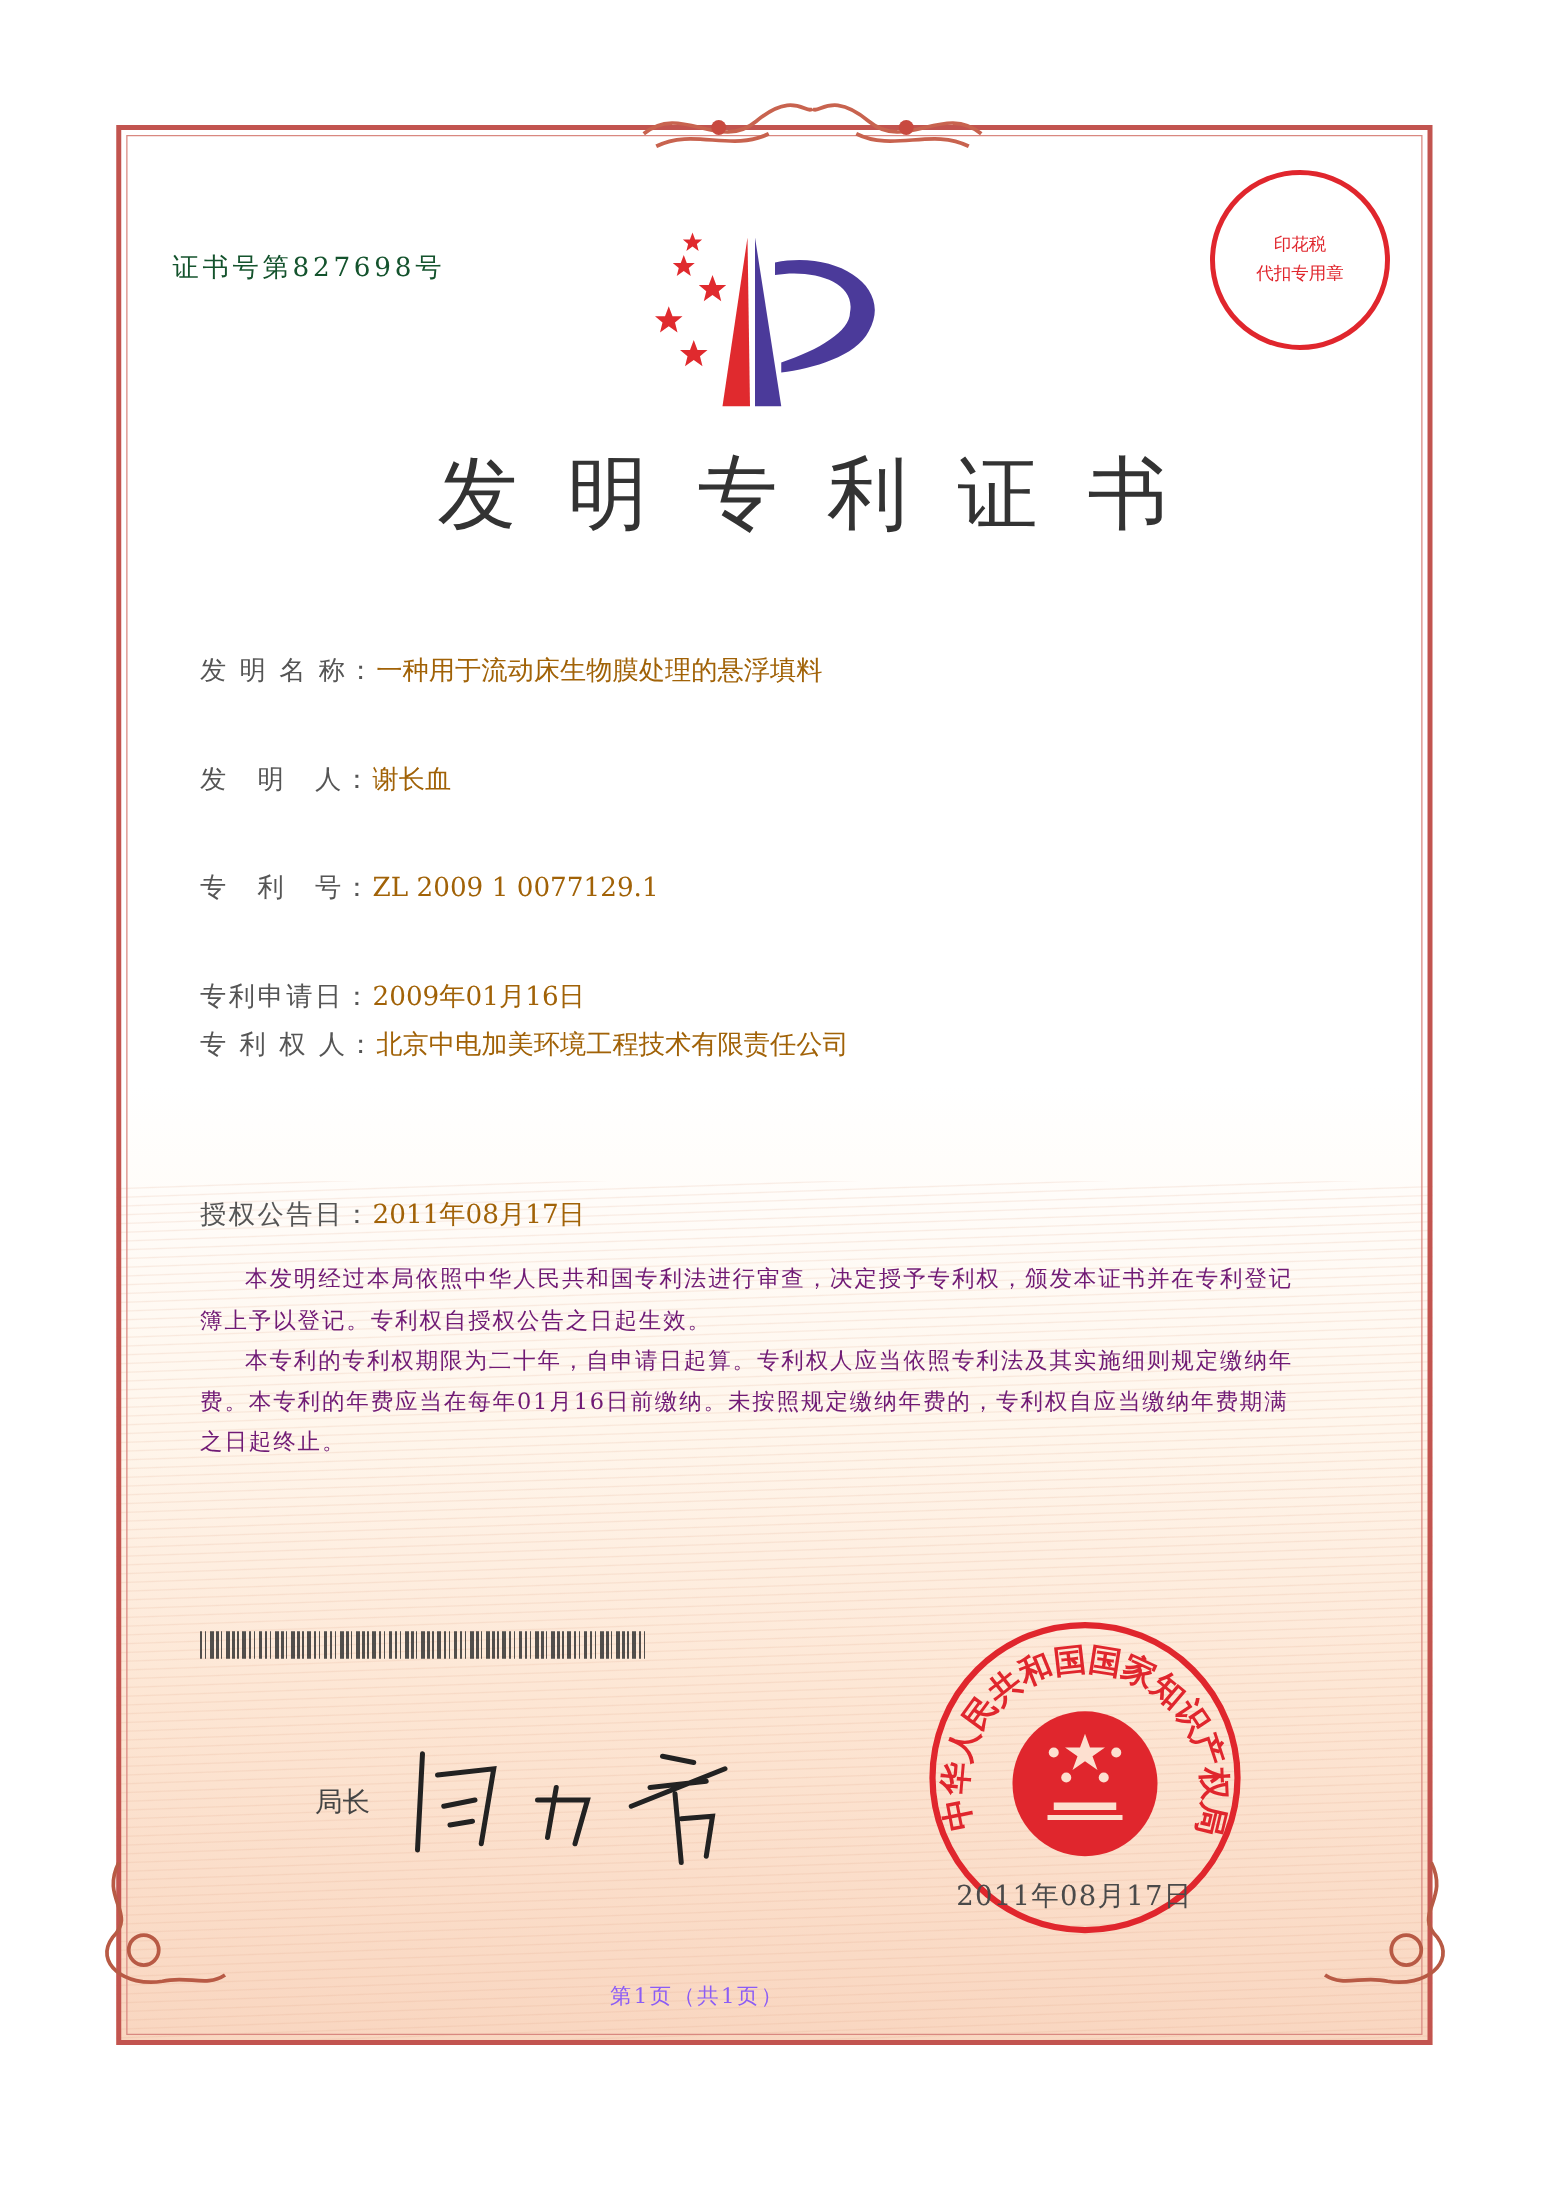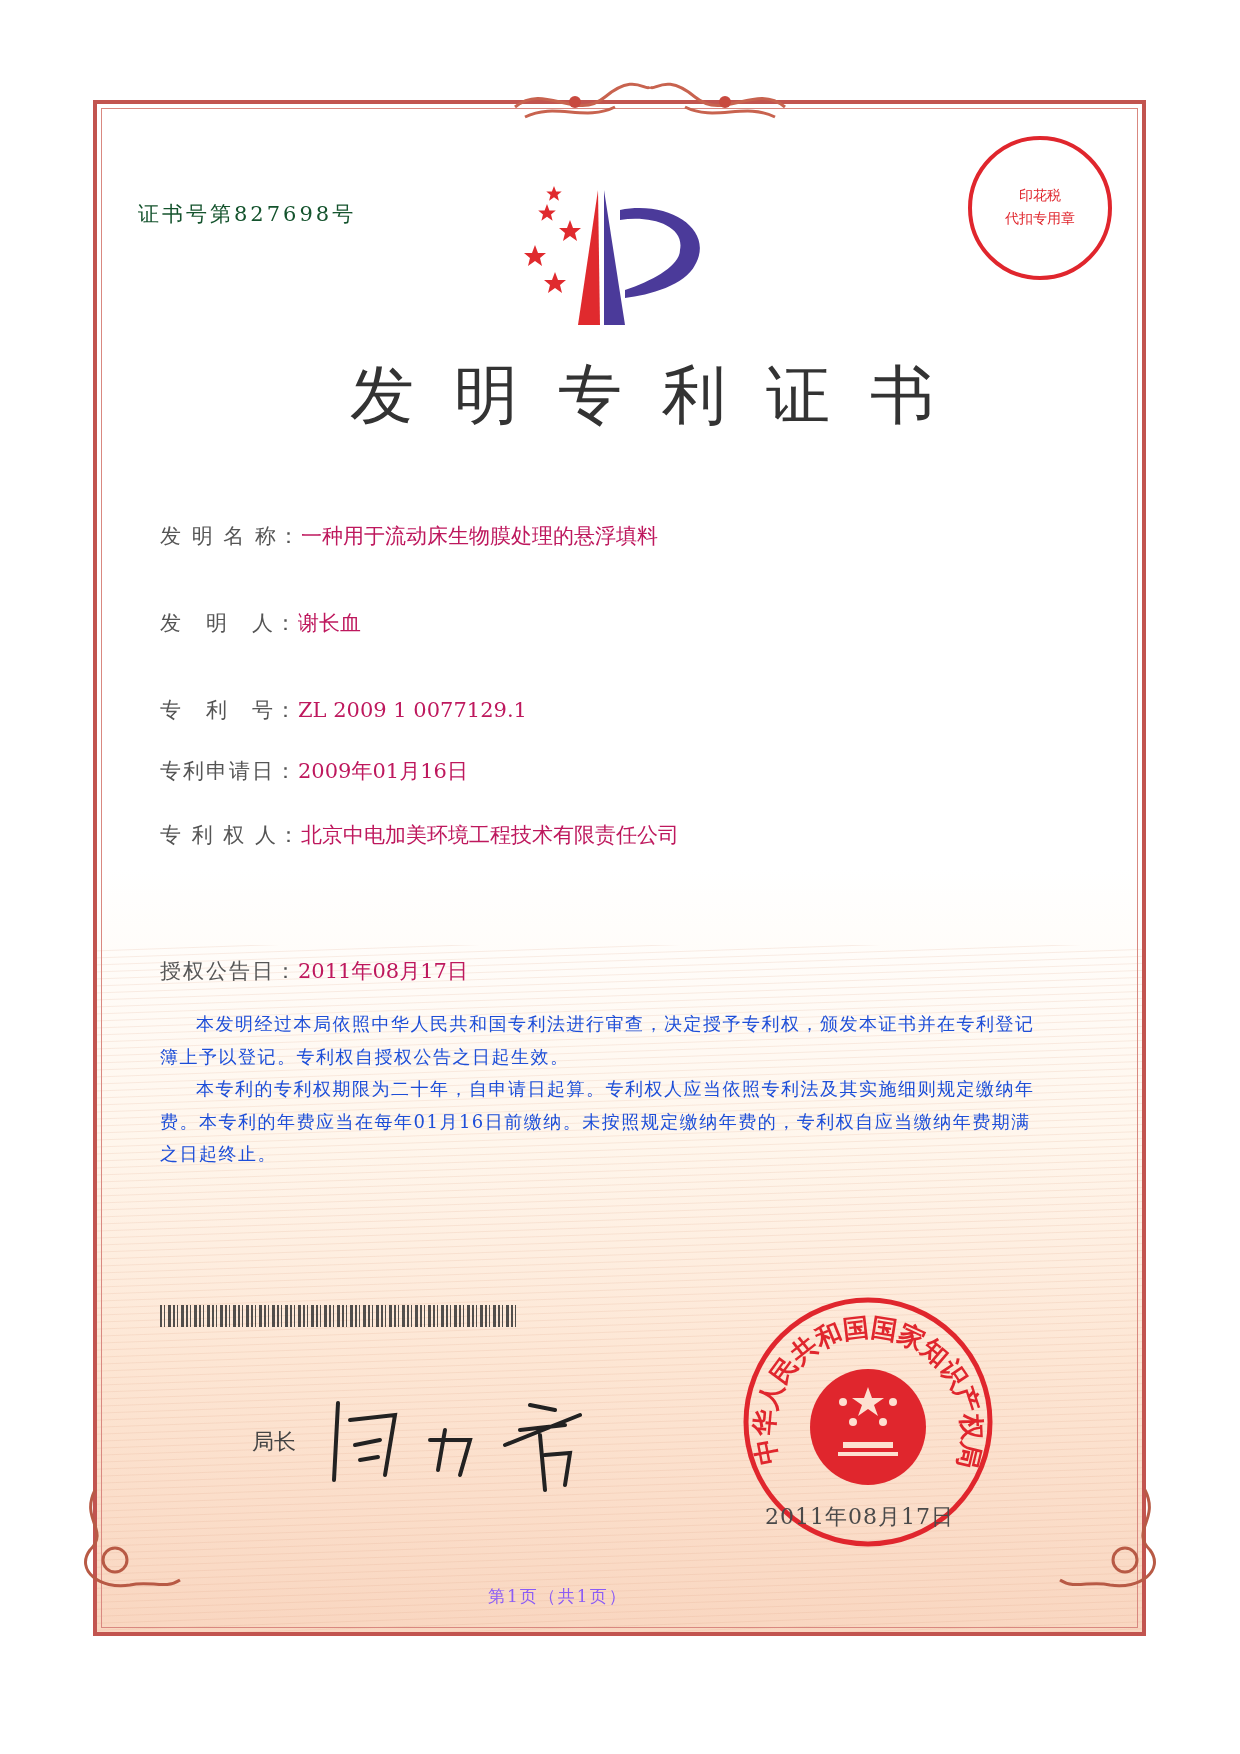--- a/index.html
+++ b/index.html
@@ -13,22 +13,22 @@
   .ornament-top{position:absolute;left:505px;top:62px;width:290px;height:70px;}
   .corner{position:absolute;width:120px;height:120px;}
   .corner.bl{left:70px;top:1480px;}
   .corner.br{left:1050px;top:1480px;}
   .cert-no{position:absolute;left:138px;top:200px;font-size:21px;color:#14532d;letter-spacing:3px;}
   .logo{position:absolute;left:520px;top:180px;width:190px;height:150px;}
   .stamp-top{position:absolute;left:960px;top:128px;width:160px;height:160px;}
   .title{position:absolute;left:350px;top:352px;font-size:64px;color:#333;letter-spacing:40px;font-family:"DejaVu Sans","Liberation Sans",sans-serif;font-weight:400;}
   .field{position:absolute;left:160px;font-size:21px;color:#555;white-space:nowrap;}
   .field .lbl{letter-spacing:2px;}
-  .field .val{color:#be185d;}
-  .body-text{position:absolute;left:160px;top:1008px;width:890px;font-size:18px;line-height:32.5px;color:#1d4ed8;letter-spacing:1.5px;}
+  .field .val{color:#a16207;}
+  .body-text{position:absolute;left:160px;top:1008px;width:890px;font-size:18px;line-height:32.5px;color:#701a75;letter-spacing:1.5px;}
   .body-text p{margin:0;text-indent:2em;}
   .barcode{position:absolute;left:160px;top:1305px;width:358px;height:22px;
     background:repeating-linear-gradient(90deg,#333 0 2px,transparent 2px 4px,#333 4px 5px,transparent 5px 8px,#333 8px 11px,transparent 11px 13px);opacity:0.85;}
   .director{position:absolute;left:252px;top:1427px;font-size:22px;color:#444;font-family:"DejaVu Sans","Liberation Sans",sans-serif;}
   .signature{position:absolute;left:330px;top:1385px;width:260px;height:110px;}
   .seal{position:absolute;left:738px;top:1292px;width:260px;height:260px;}
   .seal-date{position:absolute;left:765px;top:1502px;font-size:22px;color:#4a4a4a;letter-spacing:1px;}
   .page-no{position:absolute;left:488px;top:1585px;font-size:17px;color:#8b5cf6;letter-spacing:2px;}
 </style>
 </head>
@@ -87,21 +87,21 @@
 
 <div class="field" style="top:522px">
   <span class="lbl">发 明 名 称：</span><span class="val">一种用于流动床生物膜处理的悬浮填料</span>
 </div>
 <div class="field" style="top:609px">
   <span class="lbl">发　明　人：</span><span class="val">谢长血</span>
 </div>
 <div class="field" style="top:696px">
   <span class="lbl">专　利　号：</span><span class="val">ZL 2009 1 0077129.1</span>
 </div>
-<div class="field" style="top:757px">
+<div class="field" style="top:783px">
   <span class="lbl">专利申请日：</span><span class="val">2009年01月16日</span>
 </div>
 <div class="field" style="top:821px">
   <span class="lbl">专 利 权 人：</span><span class="val">北京中电加美环境工程技术有限责任公司</span>
 </div>
 <div class="field" style="top:957px">
   <span class="lbl">授权公告日：</span><span class="val">2011年08月17日</span>
 </div>
 
 <div class="body-text">

